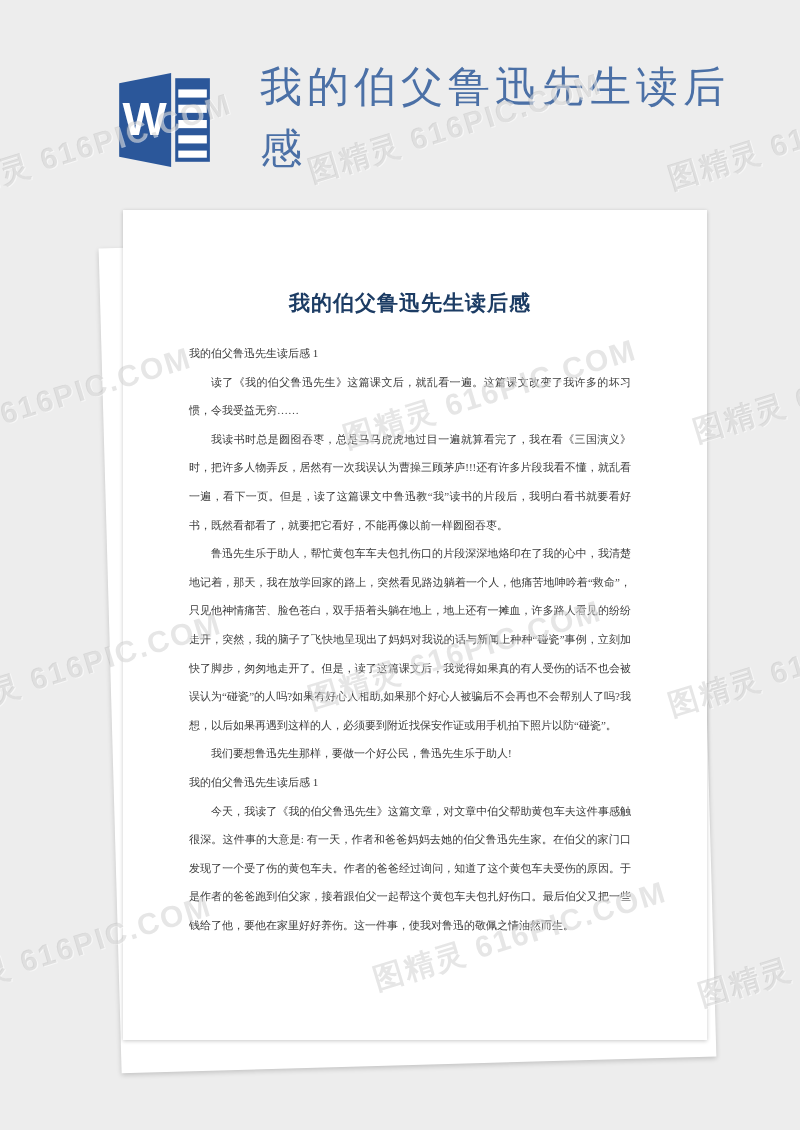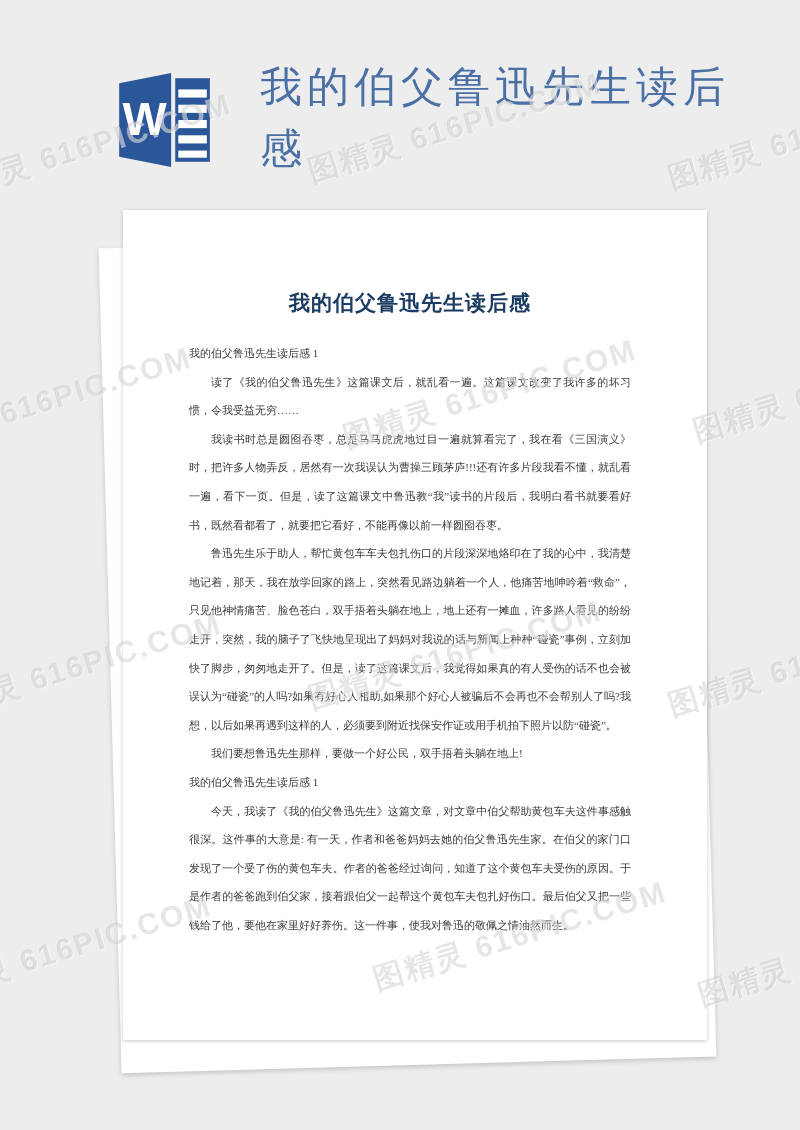--- a/index.html
+++ b/index.html
@@ -93,21 +93,21 @@
 
 <div class="page-behind"></div>
 
 <div class="page-front">
   <div class="doc-title">我的伯父鲁迅先生读后感</div>
 
   <div class="doc-label">我的伯父鲁迅先生读后感 1</div>
   <p class="doc-paragraph">读了《我的伯父鲁迅先生》这篇课文后，就乱看一遍。这篇课文改变了我许多的坏习惯，令我受益无穷……</p>
   <p class="doc-paragraph">我读书时总是囫囵吞枣，总是马马虎虎地过目一遍就算看完了，我在看《三国演义》时，把许多人物弄反，居然有一次我误认为曹操三顾茅庐!!!还有许多片段我看不懂，就乱看一遍，看下一页。但是，读了这篇课文中鲁迅教“我”读书的片段后，我明白看书就要看好书，既然看都看了，就要把它看好，不能再像以前一样囫囵吞枣。</p>
   <p class="doc-paragraph">鲁迅先生乐于助人，帮忙黄包车车夫包扎伤口的片段深深地烙印在了我的心中，我清楚地记着，那天，我在放学回家的路上，突然看见路边躺着一个人，他痛苦地呻吟着“救命”，只见他神情痛苦、脸色苍白，双手捂着头躺在地上，地上还有一摊血，许多路人看见的纷纷走开，突然，我的脑子了飞快地呈现出了妈妈对我说的话与新闻上种种“碰瓷”事例，立刻加快了脚步，匆匆地走开了。但是，读了这篇课文后，我觉得如果真的有人受伤的话不也会被误认为“碰瓷”的人吗?如果有好心人相助,如果那个好心人被骗后不会再也不会帮别人了吗?我想，以后如果再遇到这样的人，必须要到附近找保安作证或用手机拍下照片以防“碰瓷”。</p>
-  <p class="doc-paragraph">我们要想鲁迅先生那样，要做一个好公民，双手捂着头躺在地上!</p>
+  <p class="doc-paragraph">我们要想鲁迅先生那样，要做一个好公民，鲁迅先生乐于助人!</p>
 
   <div class="doc-label">我的伯父鲁迅先生读后感 1</div>
   <p class="doc-paragraph">今天，我读了《我的伯父鲁迅先生》这篇文章，对文章中伯父帮助黄包车夫这件事感触很深。这件事的大意是: 有一天，作者和爸爸妈妈去她的伯父鲁迅先生家。在伯父的家门口发现了一个受了伤的黄包车夫。作者的爸爸经过询问，知道了这个黄包车夫受伤的原因。于是作者的爸爸跑到伯父家，接着跟伯父一起帮这个黄包车夫包扎好伤口。最后伯父又把一些钱给了他，要他在家里好好养伤。这一件事，使我对鲁迅的敬佩之情油然而生。</p>
 </div>
 
 <div class="wm-layer">
   <span class="wm wm-r1c1">图精灵 616PIC.COM</span>
   <span class="wm wm-r1c2">图精灵 616PIC.COM</span>
   <span class="wm wm-r1c3">图精灵 616PIC.COM</span>
   <span class="wm wm-r2c1">图精灵 616PIC.COM</span>

